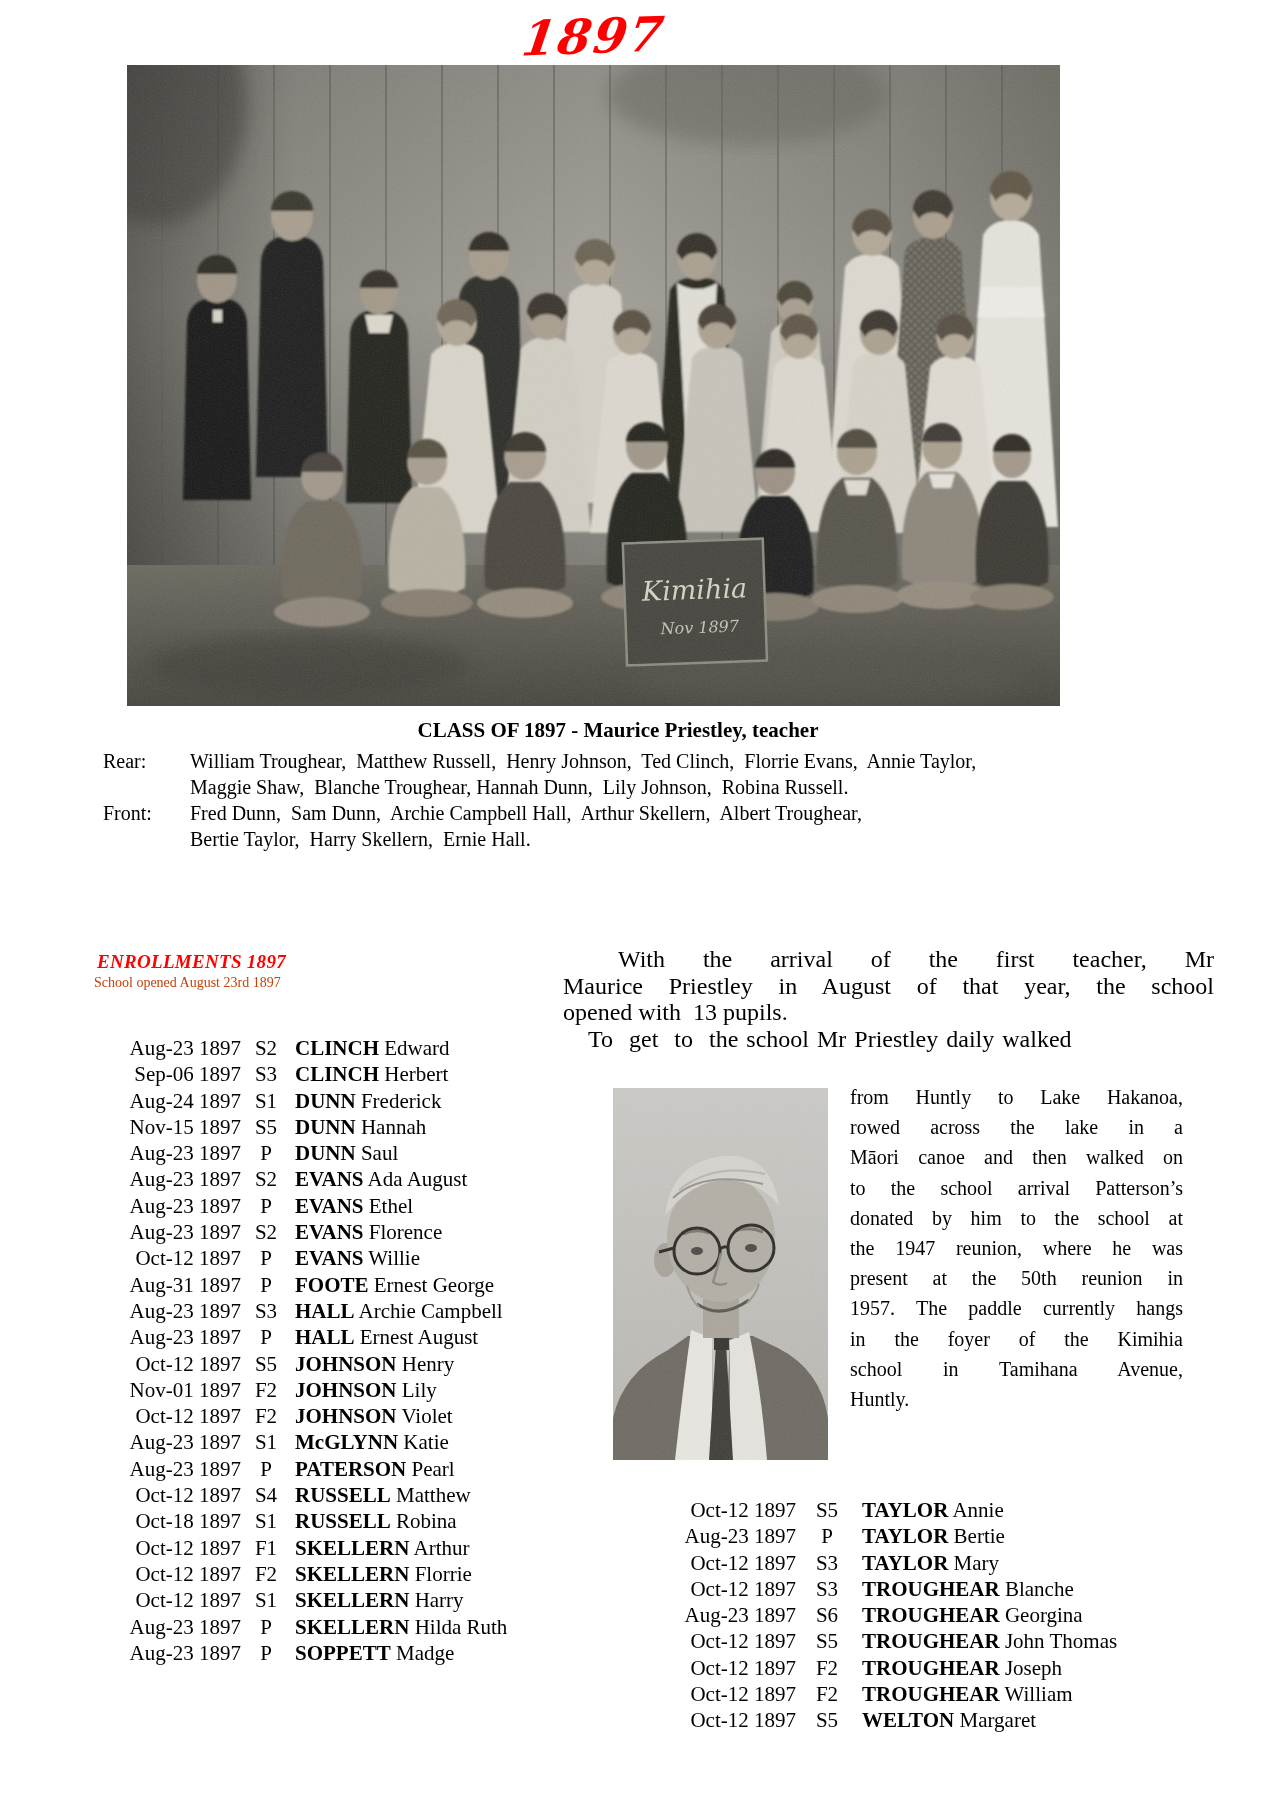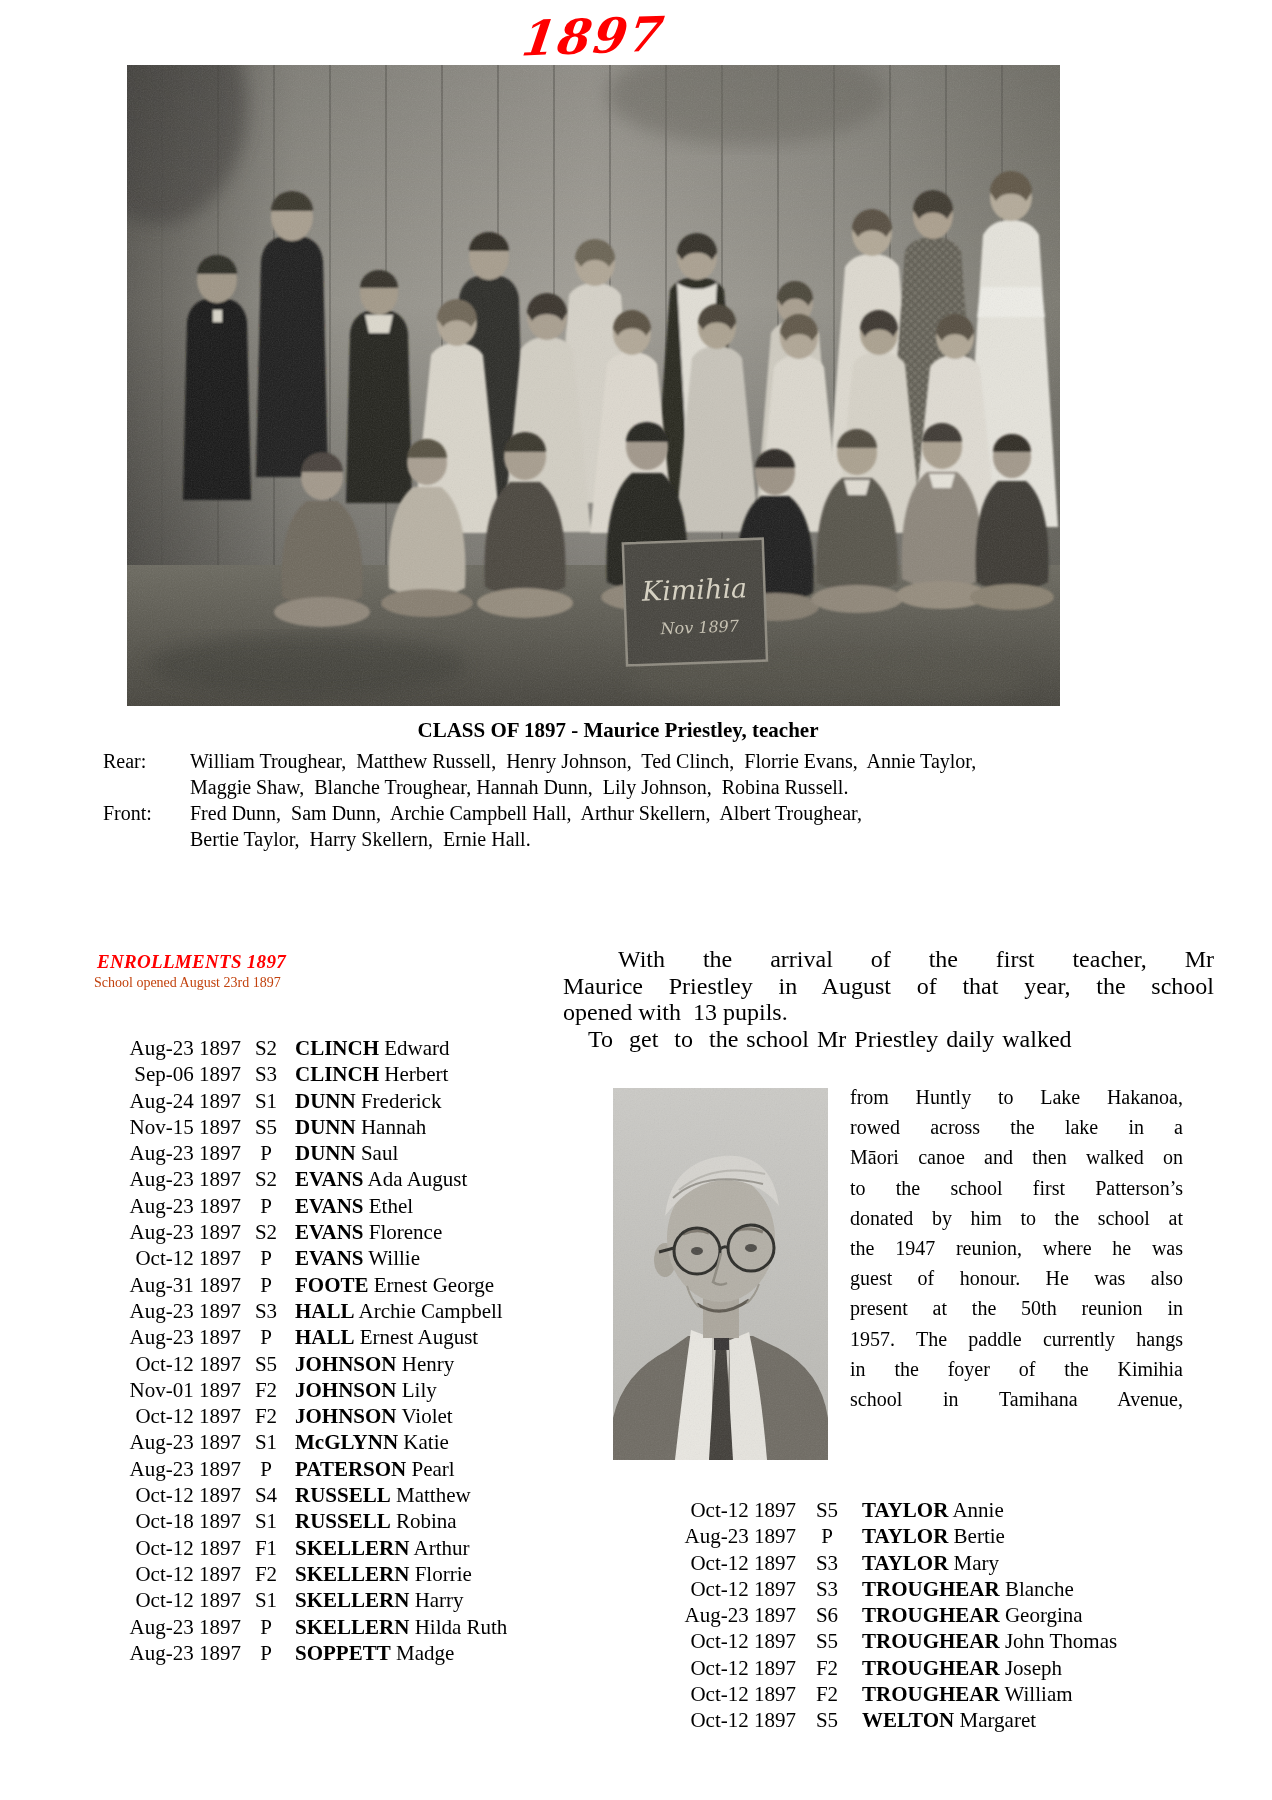--- a/index.html
+++ b/index.html
@@ -556,23 +556,23 @@
         <path d="M146,196 Q142,208 134,215" stroke="#9a968c" stroke-width="2" fill="none"></path>
       </g>
       <rect x="0" y="0" width="215" height="372" filter="url(#pnoise)" opacity="0.14"></rect>
     </svg>
   </div>
 
   <div class="para2-col" id="para2-col">
       <div class="pl">from Huntly to Lake Hakanoa,</div>
       <div class="pl">rowed across the lake in a</div>
       <div class="pl">Māori canoe and then walked on</div>
-      <div class="pl">to the school first Patterson’s</div>
+      <div class="pl">to the school arrival Patterson’s</div>
       <div class="pl">donated by him to the school at</div>
       <div class="pl">the 1947 reunion, where he was</div>
-      <div class="pl">guest of honour. He was also</div>
       <div class="pl">present at the 50th reunion in</div>
       <div class="pl">1957. The paddle currently hangs</div>
       <div class="pl">in the foyer of the Kimihia</div>
       <div class="pl">school in Tamihana Avenue,</div>
+      <div class="pl lastline">Huntly.</div>
     </div>
 
 </div>
 
 </body></html>

